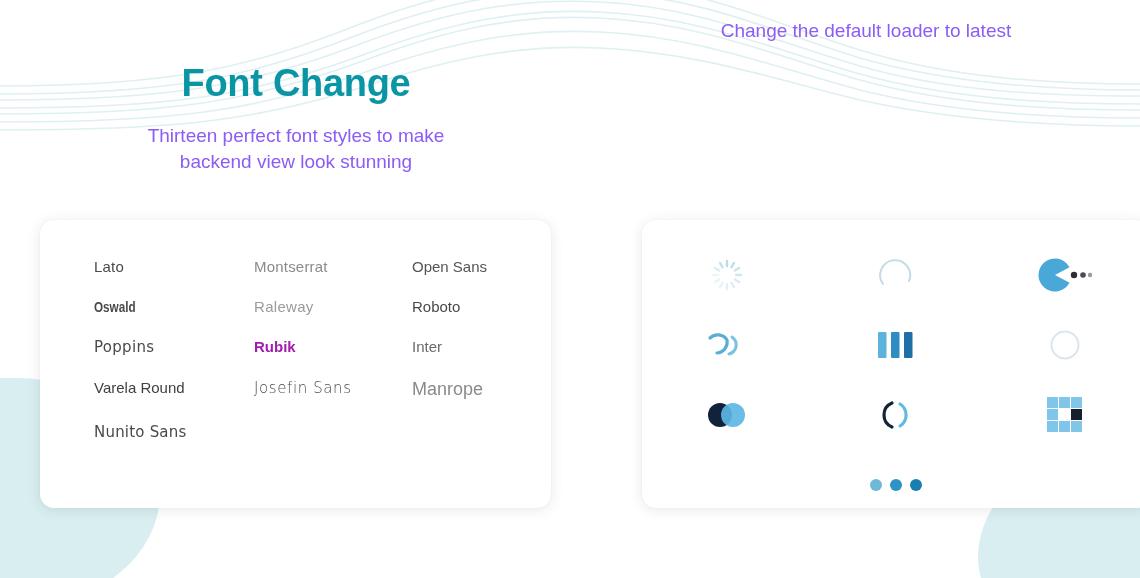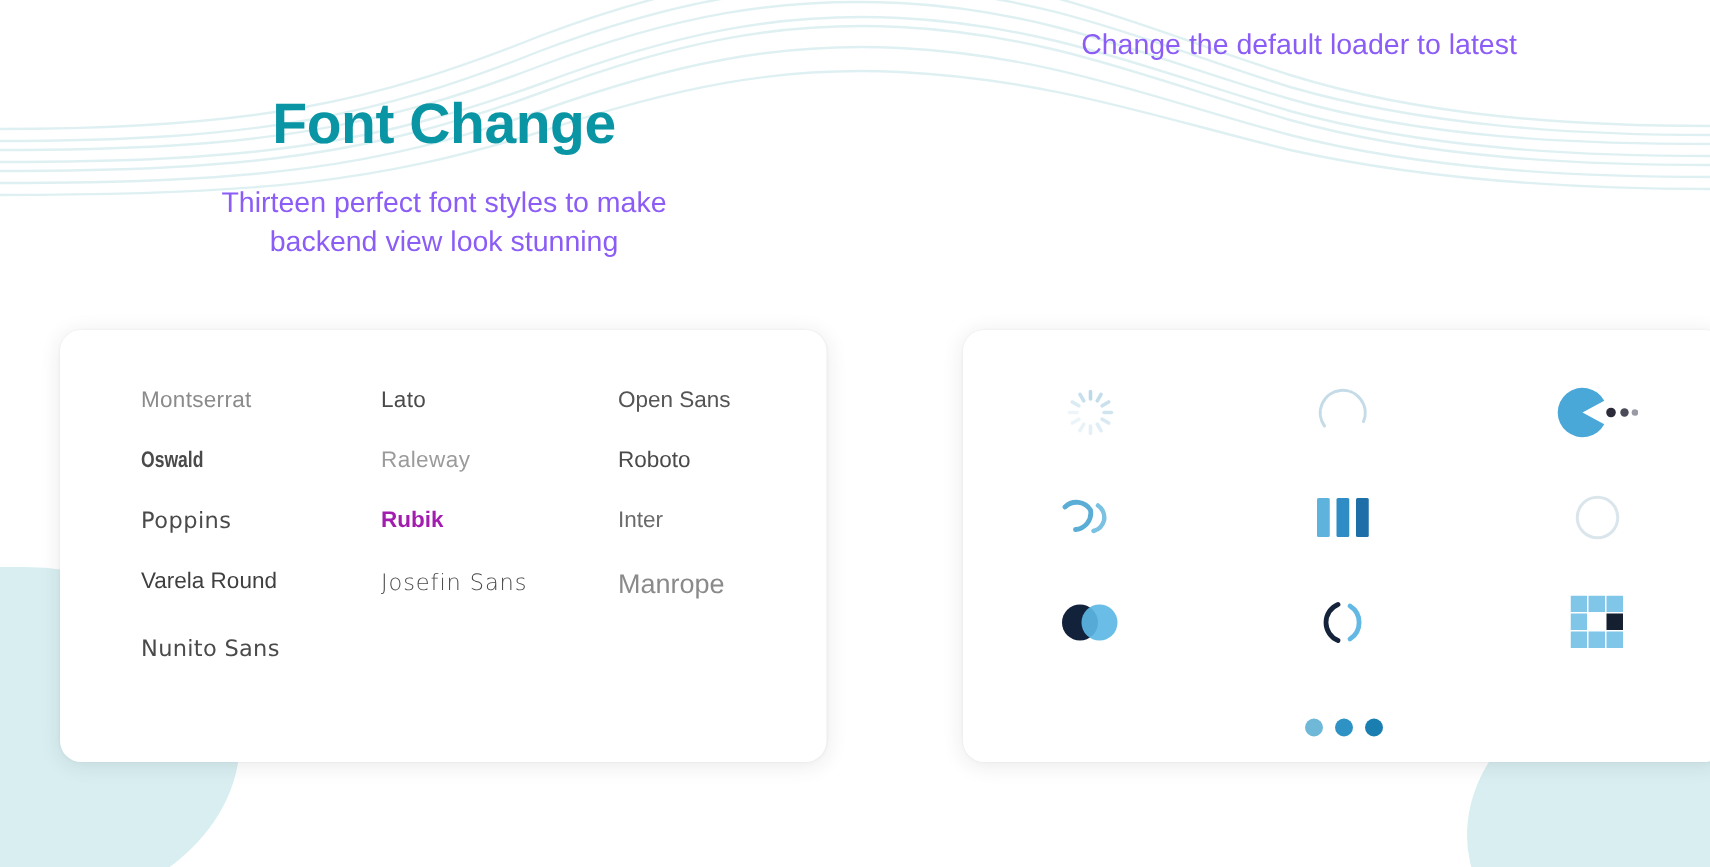--- a/index.html
+++ b/index.html
@@ -173,22 +173,22 @@
 
   <section class="panel panel-left">
     <h1 class="panel-title">Font Change</h1>
     <p class="panel-sub">
       <span>Thirteen perfect font styles to make</span>
       <span>backend view look stunning</span>
     </p>
 
     <div class="card" id="font-card">
       <div class="font-grid">
+        <div class="font-item ff-lato">Lato</div>
         <div class="font-item ff-montserrat">Montserrat</div>
-        <div class="font-item ff-lato">Lato</div>
         <div class="font-item ff-opensans">Open Sans</div>
 
         <div class="font-item ff-oswald">Oswald</div>
         <div class="font-item ff-raleway">Raleway</div>
         <div class="font-item ff-roboto">Roboto</div>
 
         <div class="font-item ff-poppins">Poppins</div>
         <div class="font-item ff-rubik">Rubik</div>
         <div class="font-item ff-inter">Inter</div>
 

